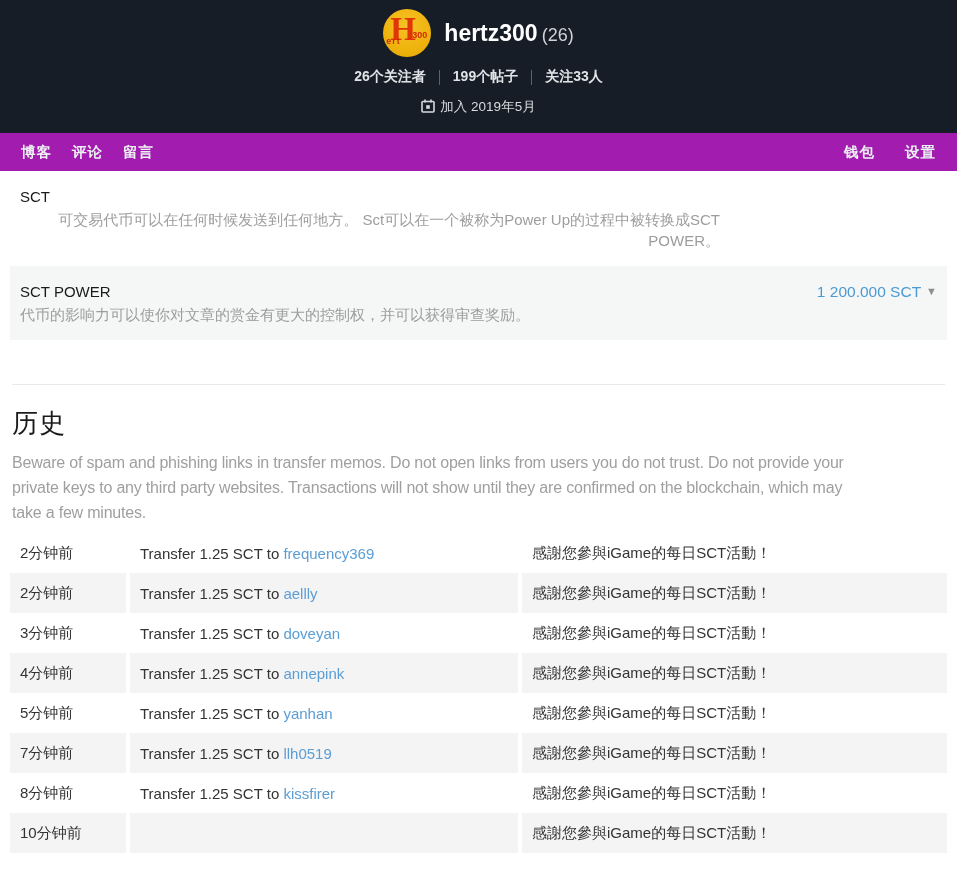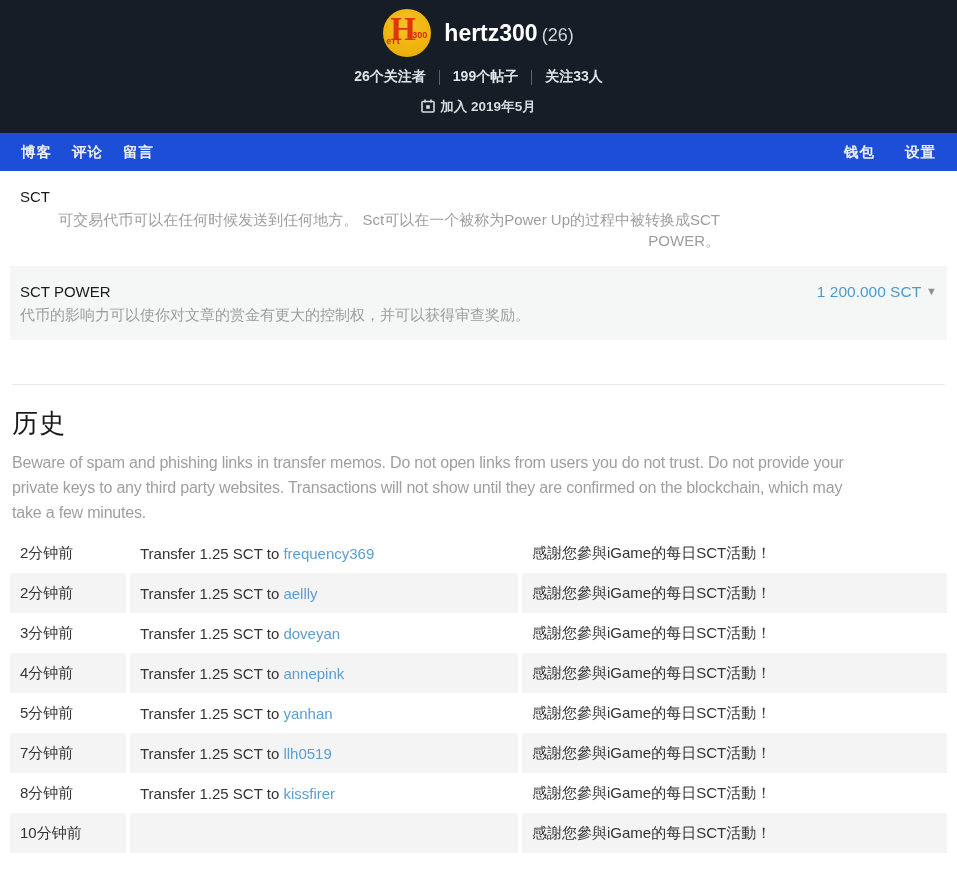--- a/index.html
+++ b/index.html
@@ -56,27 +56,27 @@
   }
   .stat-sep {
     display: inline-block;
     width: 1px; height: 15px;
     background: #5a6470;
     margin: 0 13px;
   }
   .joined-line {
     margin-top: 12px;
     display: flex; justify-content: center; align-items: center; gap: 5px;
-    font-size: 13.5px; color: #d7dbdf; font-weight: bold;
+    font-size: 13.5px; color: #d7dbdf; font-weight: normal;
   }
   .cal-icon { display: inline-block; }
 
   
   .navbar {
-    background: #1d4ed8;
+    background: #a21caf;
     height: 38px;
     display: flex;
     align-items: center;
     padding: 0 21px;
   }
   .nav-left { display: flex; gap: 20px; }
   .nav-right { margin-left: auto; display: flex; gap: 30px; }
   .nav-item {
     color: #eef1f3;
     font-size: 14.5px;

